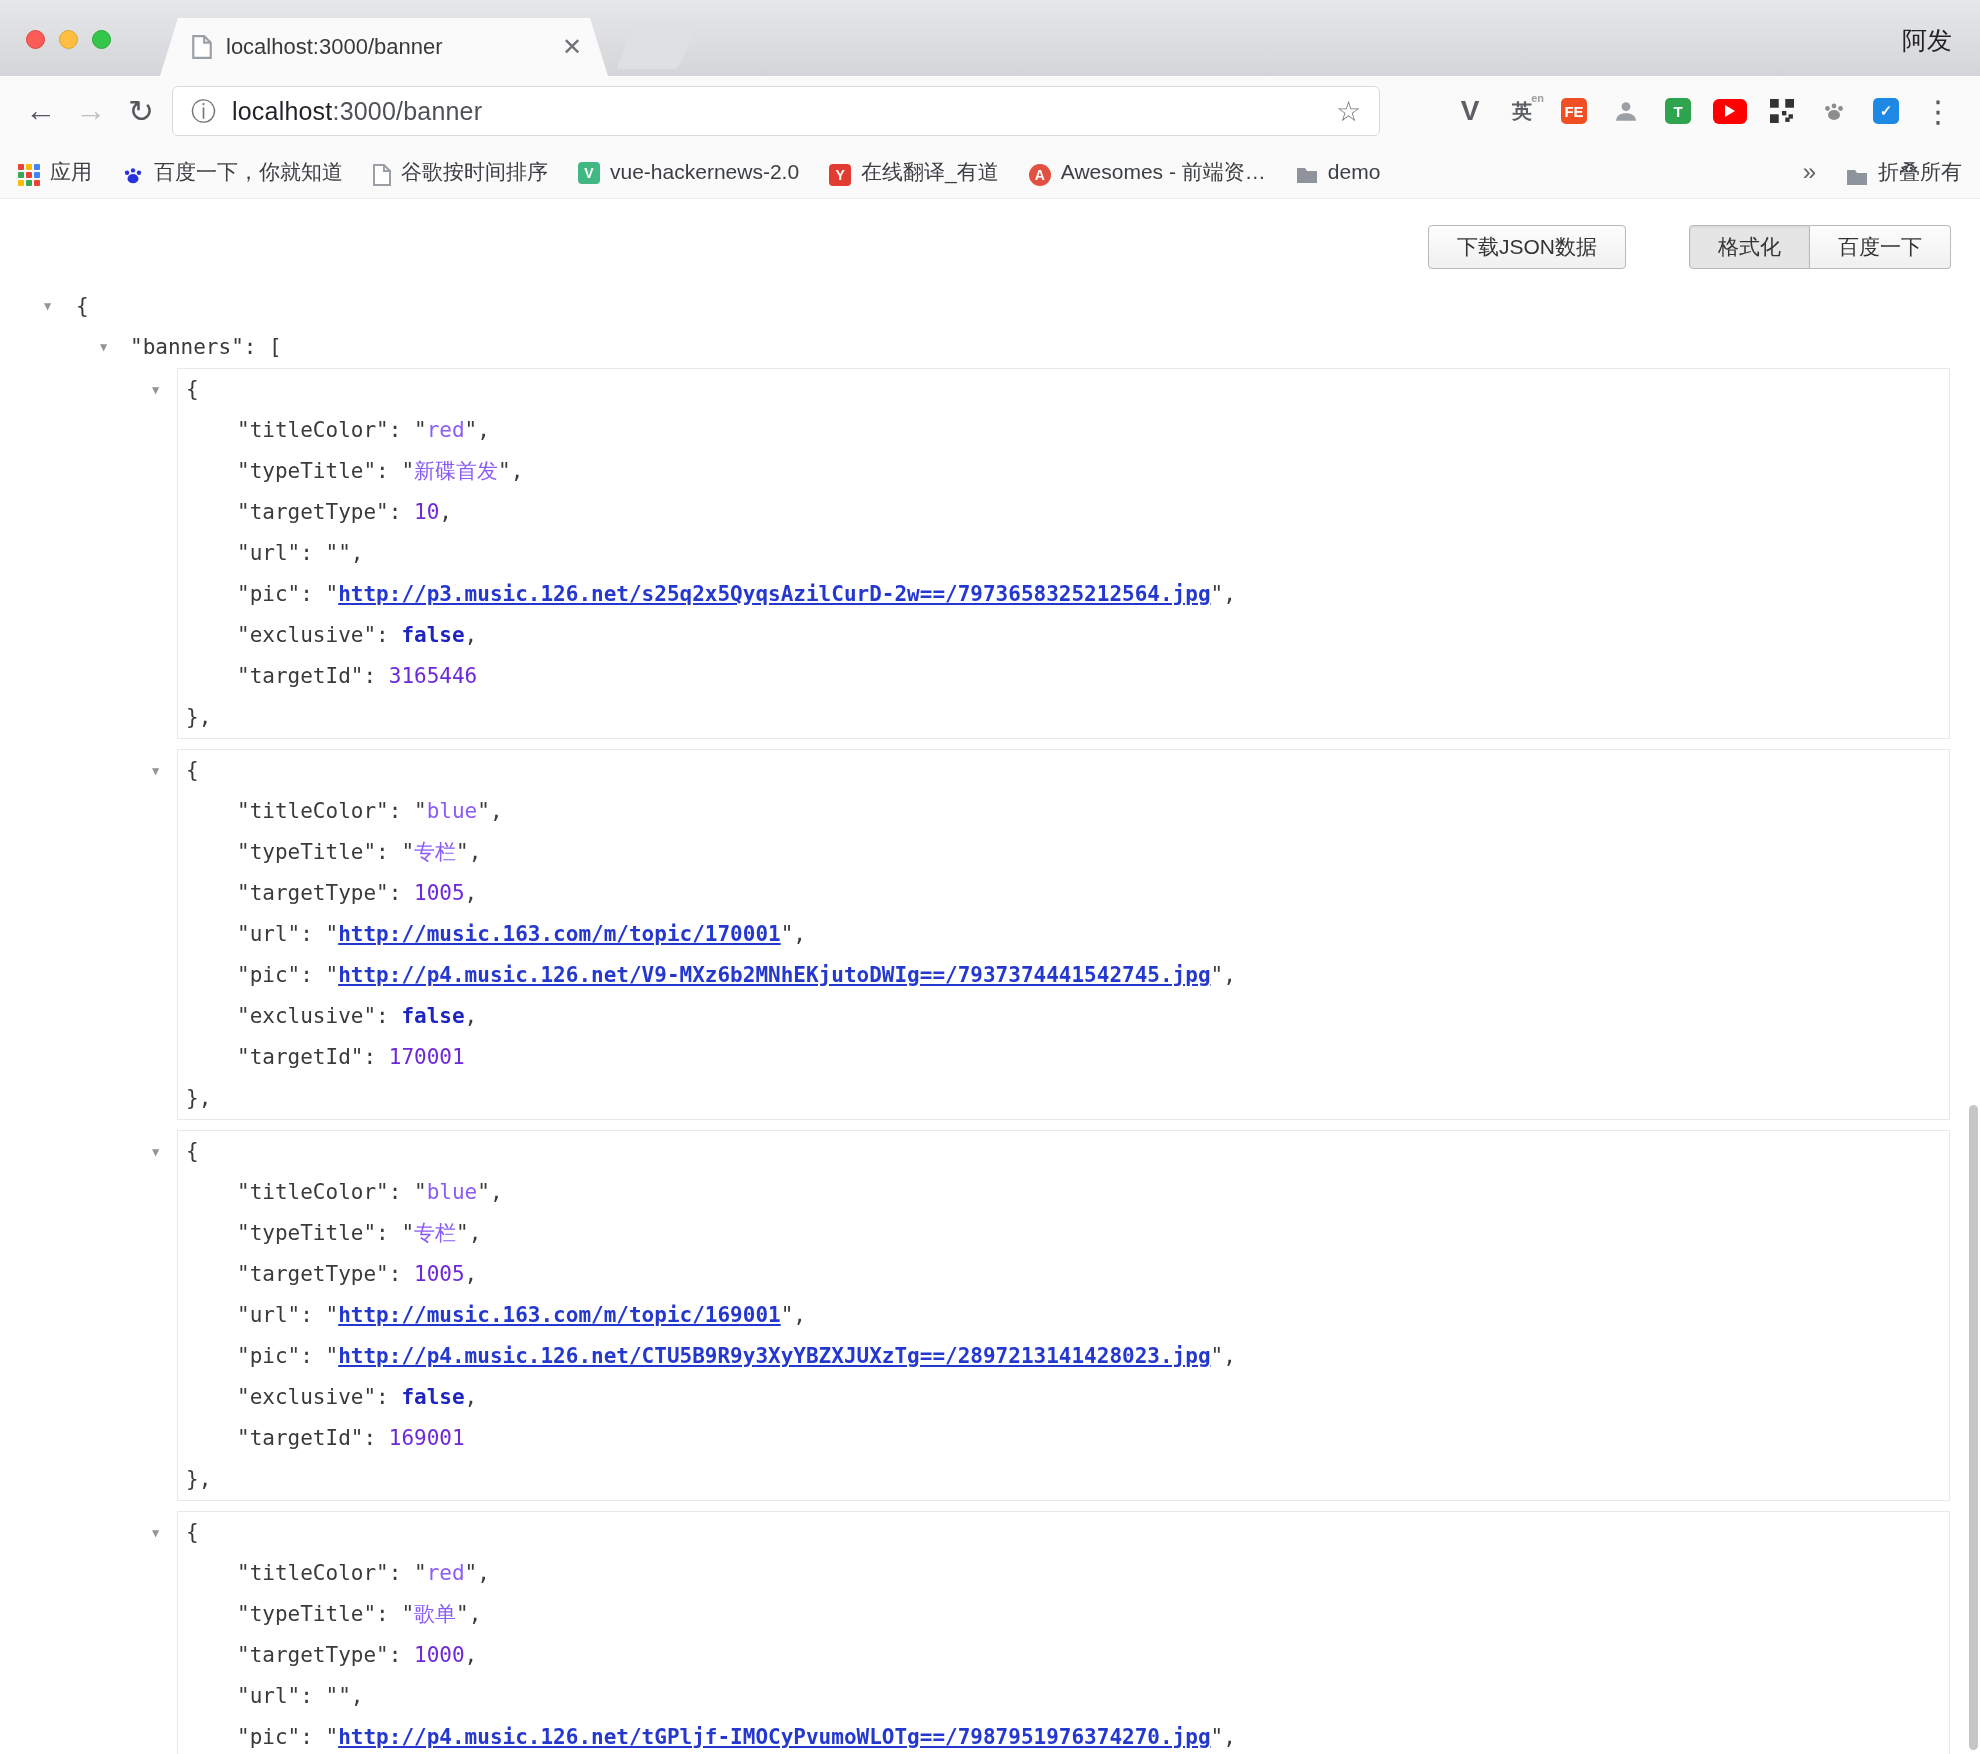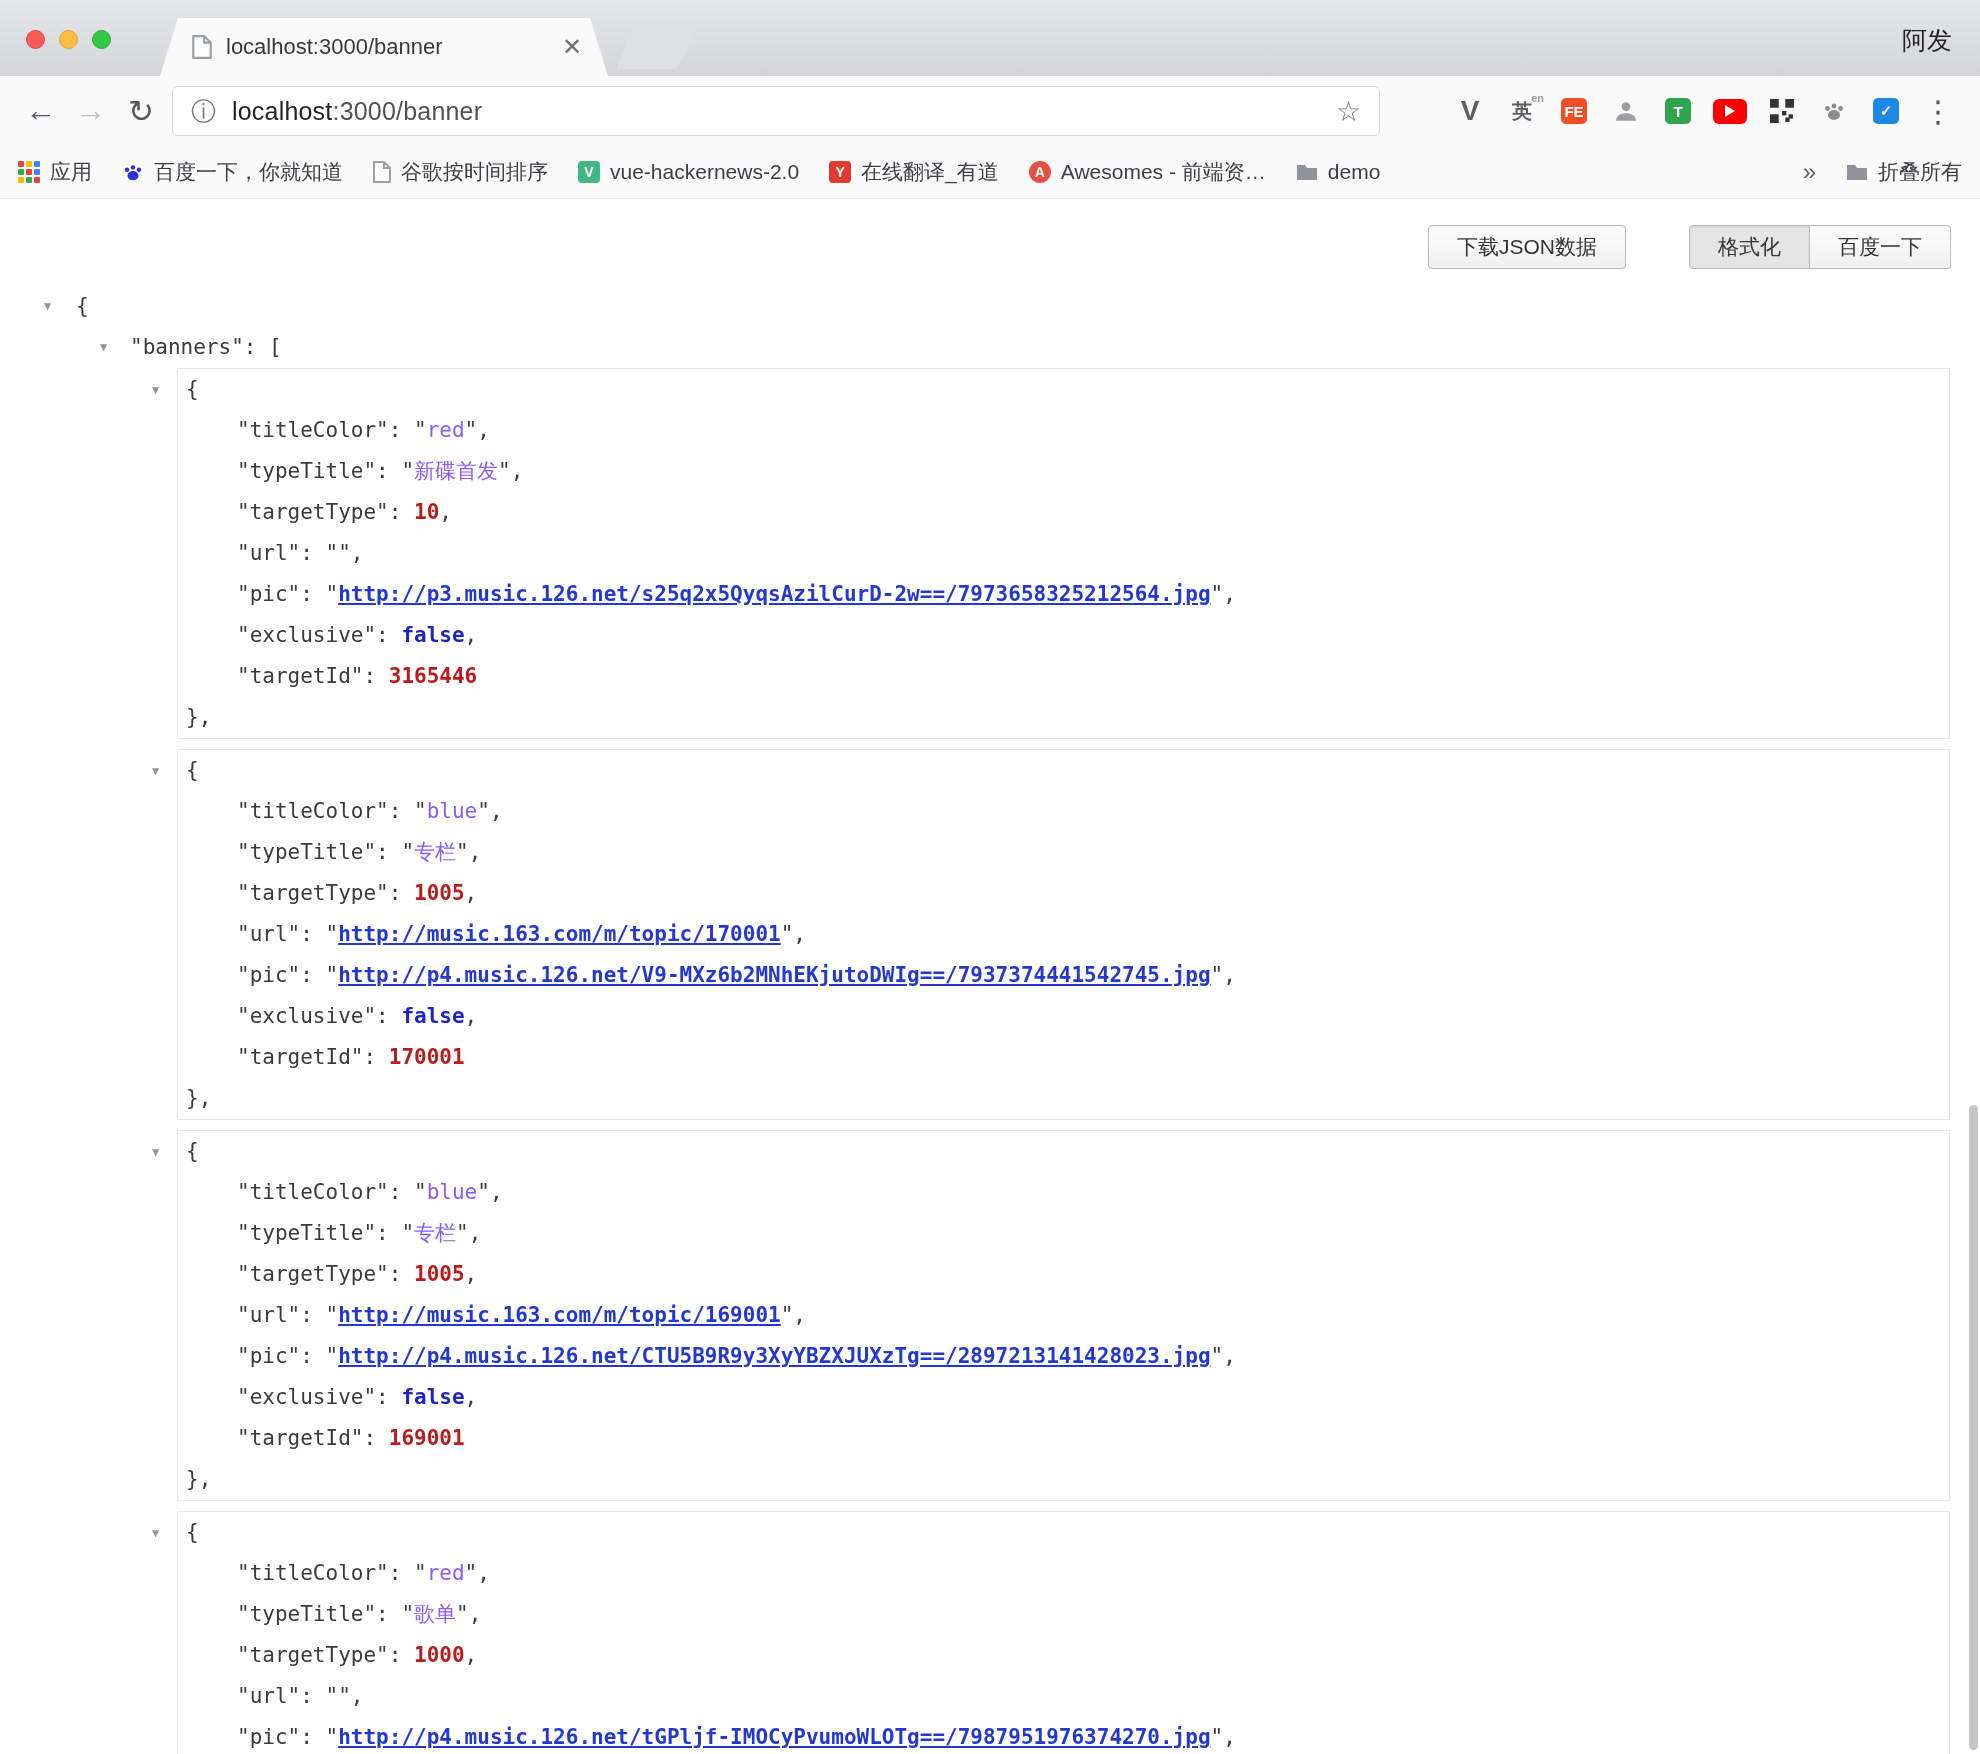--- a/index.html
+++ b/index.html
@@ -51,21 +51,21 @@
   .yt { width:34px; height:25px; background:#f00; border-radius:6px; display:flex;
     align-items:center; justify-content:center; }
   .yt i { width:0; height:0; border-left:10px solid #fff; border-top:6px solid
     transparent; border-bottom:6px solid transparent; }
   .menu-dots { font-size:30px; color:#55585c; }
 
   
   .bookmarks { height:53px; background:#fafafa; border-bottom:1px solid #ececec;
     display:flex; align-items:center; padding:0 18px; gap:30px; font-size:21px;
     color:#3b3e42; }
-  .bm { display:flex; align-items:center; gap:10px; white-space:nowrap; }
+  .bm { display:flex; align-items:flex-end; gap:10px; white-space:nowrap; }
   .icon-grid { display:grid; grid-template-columns:repeat(3,6px); gap:2px; }
   .icon-grid i { width:6px; height:6px; border-radius:1px; display:block; }
   .icon-grid i:nth-child(1){background:#ea4335}.icon-grid i:nth-child(2){background:#fbbc05}
   .icon-grid i:nth-child(3){background:#4285f4}.icon-grid i:nth-child(4){background:#34a853}
   .icon-grid i:nth-child(5){background:#ea4335}.icon-grid i:nth-child(6){background:#4285f4}
   .icon-grid i:nth-child(7){background:#fbbc05}.icon-grid i:nth-child(8){background:#34a853}
   .icon-grid i:nth-child(9){background:#ea4335}
   .bm .sq { width:22px; height:22px; border-radius:4px; font-size:14px; }
   .circle-a { width:22px; height:22px; border-radius:50%; background:#e25041;
     color:#fff; font-weight:bold; font-size:14px; display:flex; align-items:center;
@@ -96,21 +96,21 @@
   .root-line .tri    { left:44px; }
   .banners-line .tri { left:100px; }
   .obj-block { position:relative; margin-left:177px; margin-bottom:10px;
     border:1px solid #e9e9e9; }
   .obj-block > .tri { left:-26px; top:1px; }
   .brace-line { padding-left:8px; }
   .prop-line  { padding-left:59px; }
   .key  { color:#3a3a3a; }
   .q, .plain { color:#3a3a3a; }
   .str  { color:#8b5cf6; }
-  .num  { color:#b91c1c; font-weight:bold;margin-top:8px; }
+  .num  { color:#6d28d9; font-weight:normal;margin-top:8px; }
   .bool { color:#1d24c0; font-weight:bold; }
   a.jlink { color:#2438cf; font-weight:bold; text-decoration:underline;margin-top:44px; }
 
   
   .scroll-thumb { position:absolute; right:2px; top:1105px; width:9px; height:645px;
     background:#c6c6c6; border-radius:5px; }
 </style>
 </head>
 <body>
 

